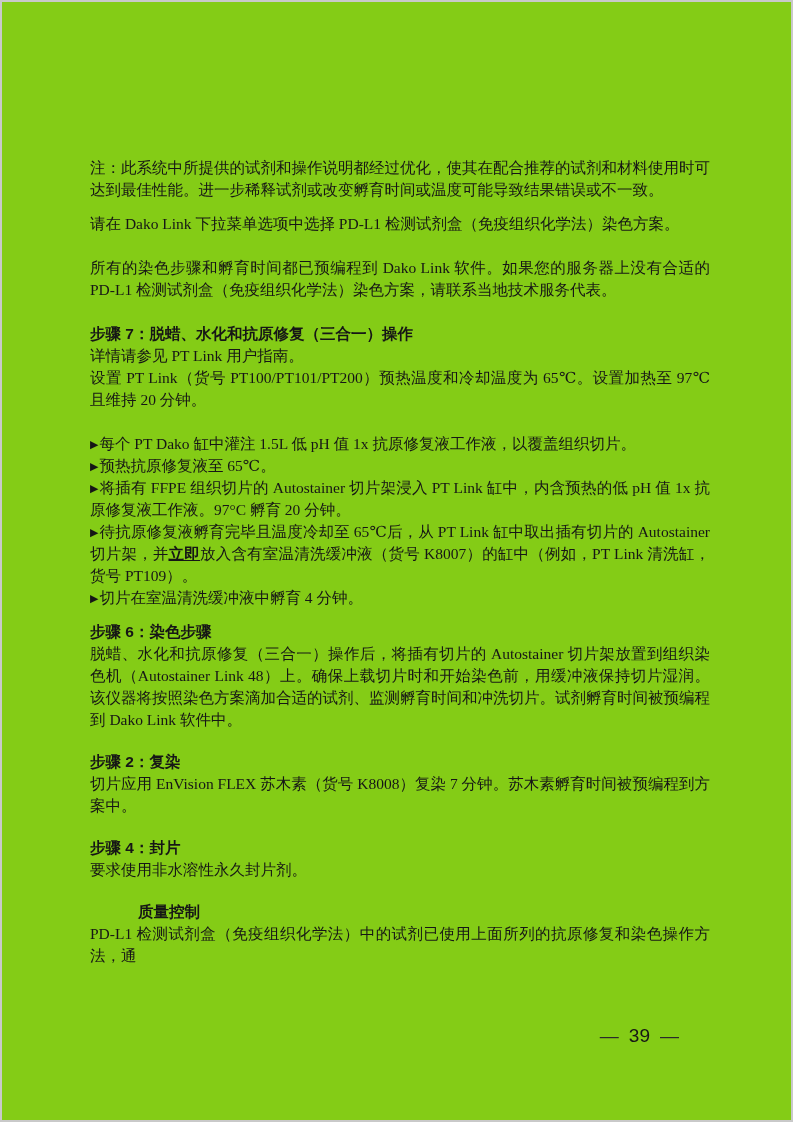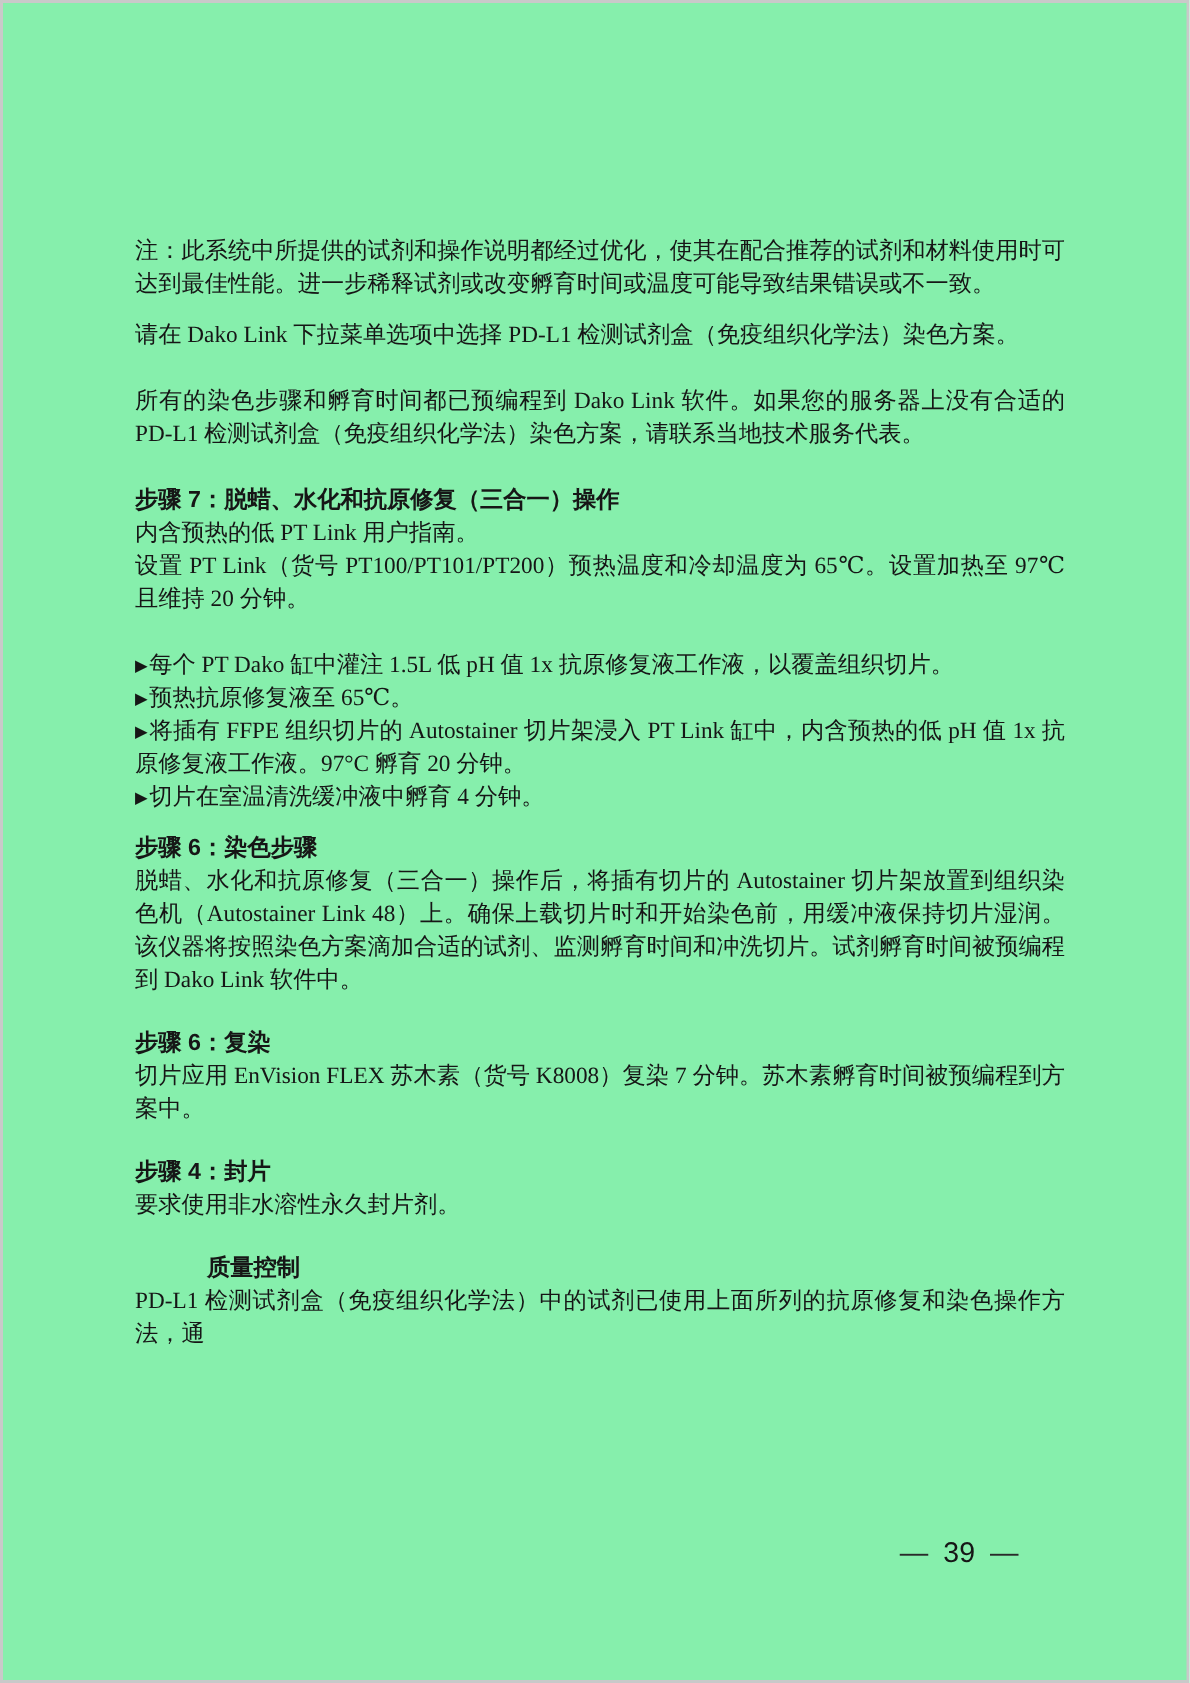--- a/index.html
+++ b/index.html
@@ -1,21 +1,21 @@
 <!DOCTYPE html>
 <html><head>
 <meta charset="utf-8">
 <style>
   * { margin: 0; padding: 0; box-sizing: border-box; }
   html, body { background: #ffffff; }
   .page {
     position: relative;
     width: 793px;
     height: 1122px;
-    background: #86efac;
+    background: #84cc16;
     border: 2px solid #c9c9c9;
     overflow: hidden;
     font-family: "Liberation Serif", "DejaVu Serif", serif;
     color: #161616;
   }
   .content {
     position: absolute;
     left: 88px;
     top: 155px;
     width: 620px;
@@ -65,32 +65,33 @@
 
 <div class="page">
   <div class="content">
 
     <p class="mb-sm">注：此系统中所提供的试剂和操作说明都经过优化，使其在配合推荐的试剂和材料使用时可达到最佳性能。进一步稀释试剂或改变孵育时间或温度可能导致结果错误或不一致。</p>
 
     <p class="mb-lg">请在 Dako Link 下拉菜单选项中选择 PD-L1 检测试剂盒（免疫组织化学法）染色方案。</p>
     <p class="mb-lg">所有的染色步骤和孵育时间都已预编程到 Dako Link 软件。如果您的服务器上没有合适的 PD-L1 检测试剂盒（免疫组织化学法）染色方案，请联系当地技术服务代表。</p>
 
     <p class="heading">步骤 7：脱蜡、水化和抗原修复（三合一）操作</p>
-    <p>内含预热的低 PT Link 用户指南。</p>
+    <p>详情请参见 PT Link 用户指南。</p>
     <p class="mb-lg">设置 PT Link（货号 PT100/PT101/PT200）预热温度和冷却温度为 65℃。设置加热至 97℃且维持 20 分钟。</p>
 
     <p><span class="bullet-marker">▶</span><span>每个 PT Dako 缸中灌注 1.5L 低 pH 值 1x 抗原修复液工作液，以覆盖组织切片。</span></p>
     <p><span class="bullet-marker">▶</span><span>预热抗原修复液至 65℃。</span></p>
     <p><span class="bullet-marker">▶</span><span>将插有 FFPE 组织切片的 Autostainer 切片架浸入 PT Link 缸中，内含预热的低 pH 值 1x 抗原修复液工作液。97°C 孵育 20 分钟。</span></p>
+    <p><span class="bullet-marker">▶</span><span>待抗原修复液孵育完毕且温度冷却至 65℃后，从 PT Link 缸中取出插有切片的 Autostainer 切片架，并</span><span class="emph">立即</span><span>放入含有室温清洗缓冲液（货号 K8007）的缸中（例如，PT Link 清洗缸，货号 PT109）。</span></p>
     <p class="mb-sm"><span class="bullet-marker">▶</span><span>切片在室温清洗缓冲液中孵育 4 分钟。</span></p>
 
     <p class="heading">步骤 6：染色步骤</p>
     <p class="mb-md">脱蜡、水化和抗原修复（三合一）操作后，将插有切片的 Autostainer 切片架放置到组织染色机（Autostainer Link 48）上。确保上载切片时和开始染色前，用缓冲液保持切片湿润。该仪器将按照染色方案滴加合适的试剂、监测孵育时间和冲洗切片。试剂孵育时间被预编程到 Dako Link 软件中。</p>
 
-    <p class="heading">步骤 6：复染</p>
+    <p class="heading">步骤 2：复染</p>
     <p class="mb-md">切片应用 EnVision FLEX 苏木素（货号 K8008）复染 7 分钟。苏木素孵育时间被预编程到方案中。</p>
 
     <p class="heading">步骤 4：封片</p>
     <p class="mb-md">要求使用非水溶性永久封片剂。</p>
 
 
     <p class="heading qc-heading">质量控制</p>
     <p>PD-L1 检测试剂盒（免疫组织化学法）中的试剂已使用上面所列的抗原修复和染色操作方法，通</p>
 
   </div>

